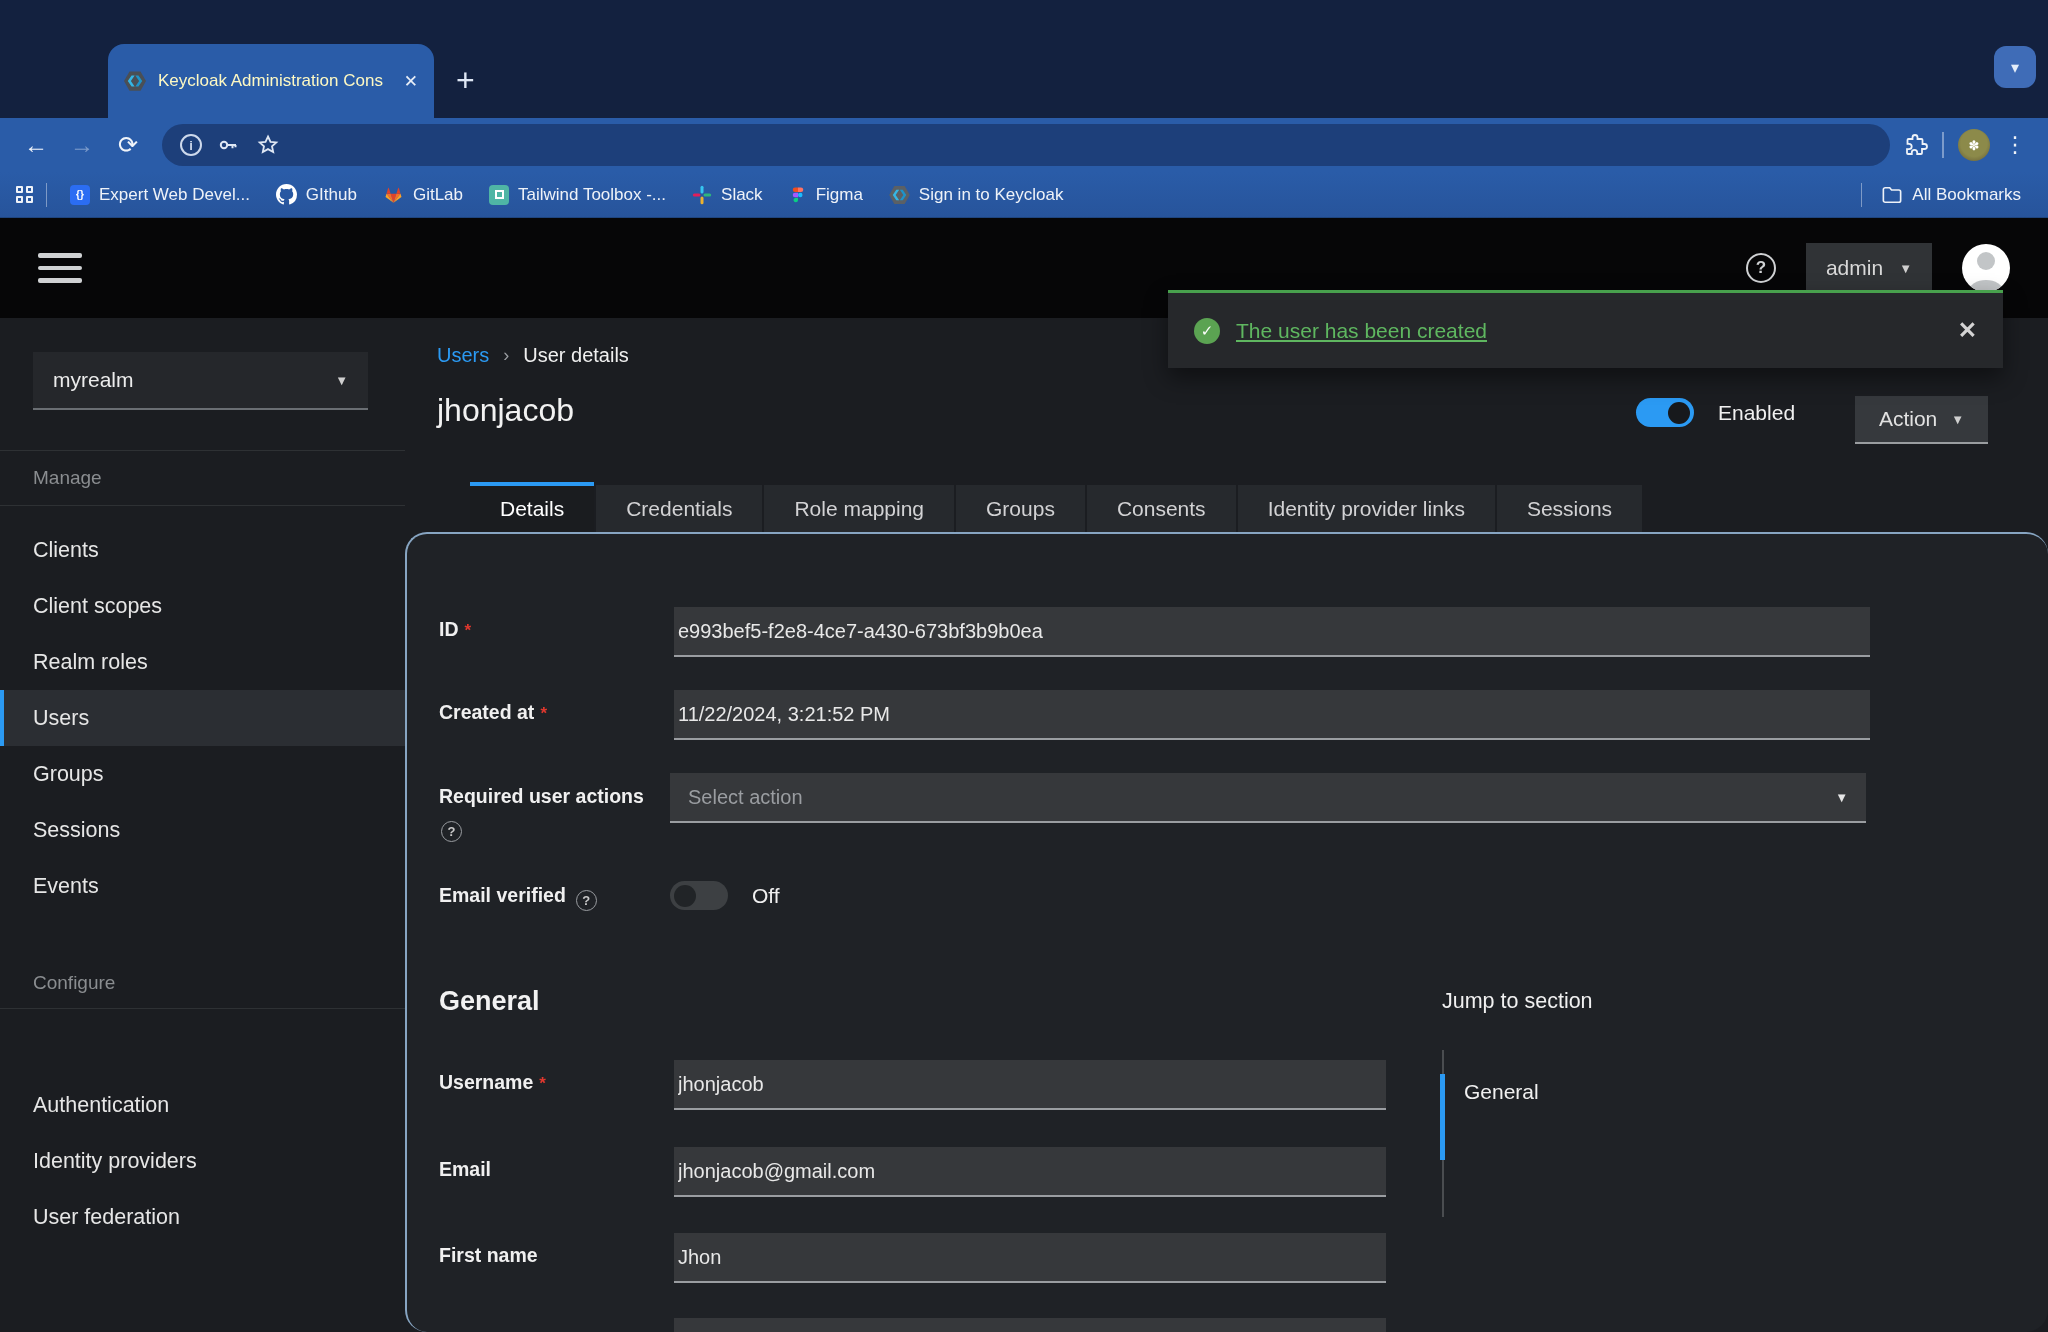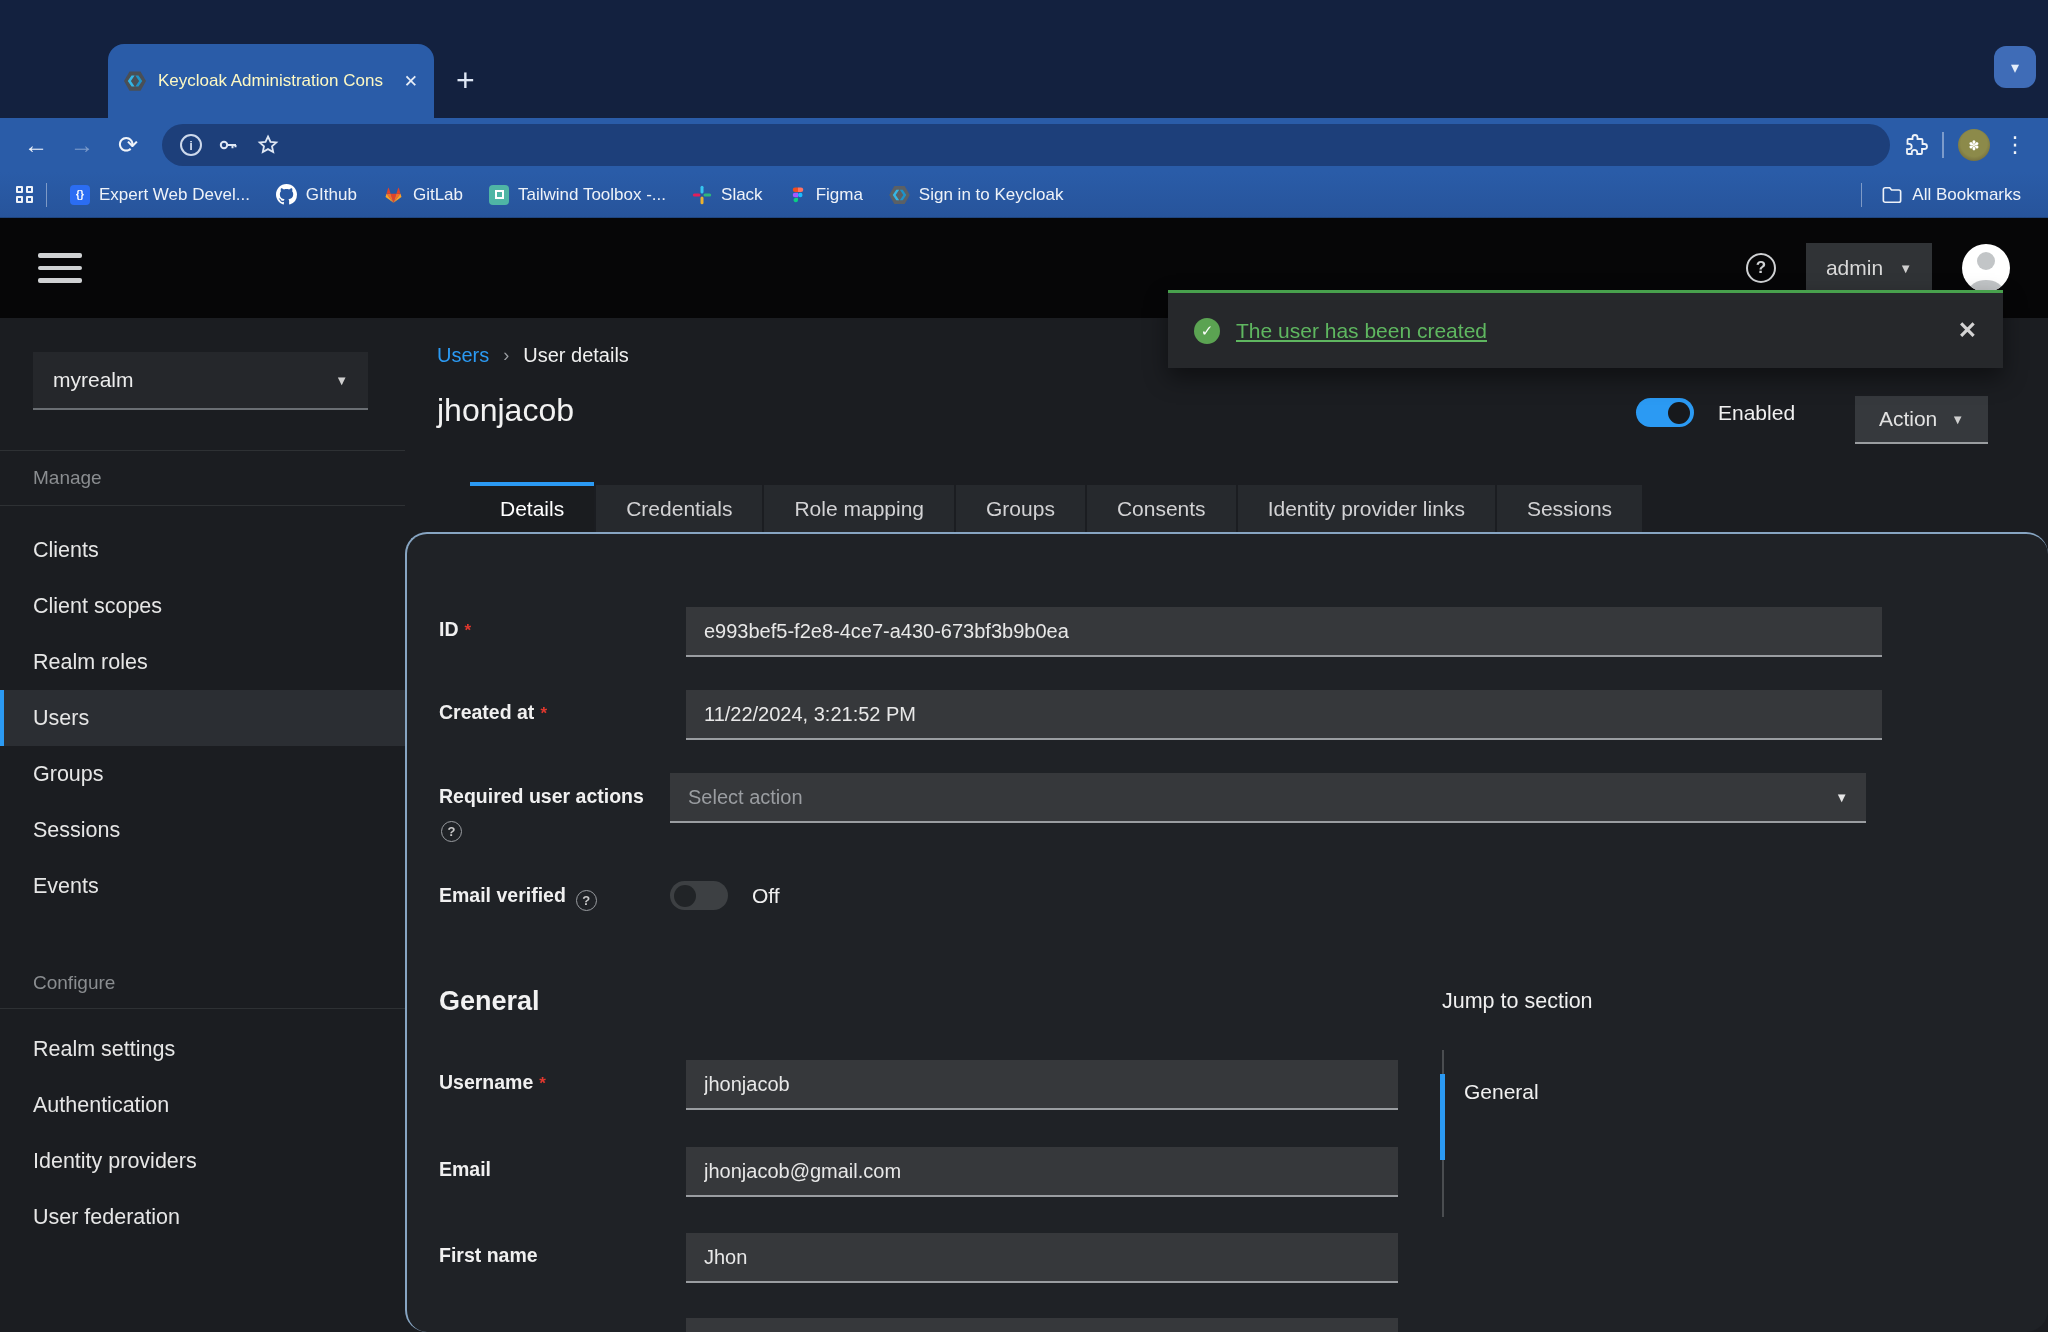--- a/index.html
+++ b/index.html
@@ -146,23 +146,23 @@
   }
 
   
   .panel {
     position:absolute; left:405px; top:532px; right:0; bottom:0;
     background:#1f2226; border-top:2px solid #87a5c2; border-left:2px solid #87a5c2;border-radius:22px;
   }
   .form-label { position:absolute; left:32px; font-size:19.5px; font-weight:700; color:#f0f0f0; }
   .req-star { color:#e0382e; margin-left:6px; font-size:17px; }
   .pf-input {
-    position:absolute; left:279px; height:50px; background:#36383b;
+    position:absolute; left:267px; height:50px; background:#36383b;
     border:0; border-bottom:2px solid #9a9da1; color:#e8e8e8;
-    font-size:20px; font-family:"Liberation Sans", sans-serif; padding:0 18px; outline:none;
+    font-size:20px; font-family:"Liberation Sans", sans-serif; padding:0 4px; outline:none;
   }
   .w-wide { width:1196px; }
   .w-med { width:712px; }
   .pf-select {
     position:absolute; left:263px; width:1196px; height:50px; background:#36383b;
     border-bottom:2px solid #9a9da1; display:flex; align-items:center; padding:0 18px;
     color:#9a9da1; font-size:20px;
   }
   .pf-select .caret { margin-left:auto; color:#e6e6e6; }
   .q-ic {
@@ -349,23 +349,20 @@
   <div class="nav-item" style="top:484px;">
       <span>Sessions</span>
     </div>
   <div class="nav-item" style="top:540px;">
       <span>Events</span>
     </div>
 
   <div class="side-label" style="top:654px;">Configure</div>
   <div class="side-divider" style="top:690px;"></div>
 
-  <div class="nav-item" style="top:703px;">
-      <span>Realm settings</span>
-    </div>
   <div class="nav-item" style="top:759px;">
       <span>Authentication</span>
     </div>
   <div class="nav-item" style="top:815px;">
       <span>Identity providers</span>
     </div>
   <div class="nav-item" style="top:871px;">
       <span>User federation</span>
     </div>
 </div>

